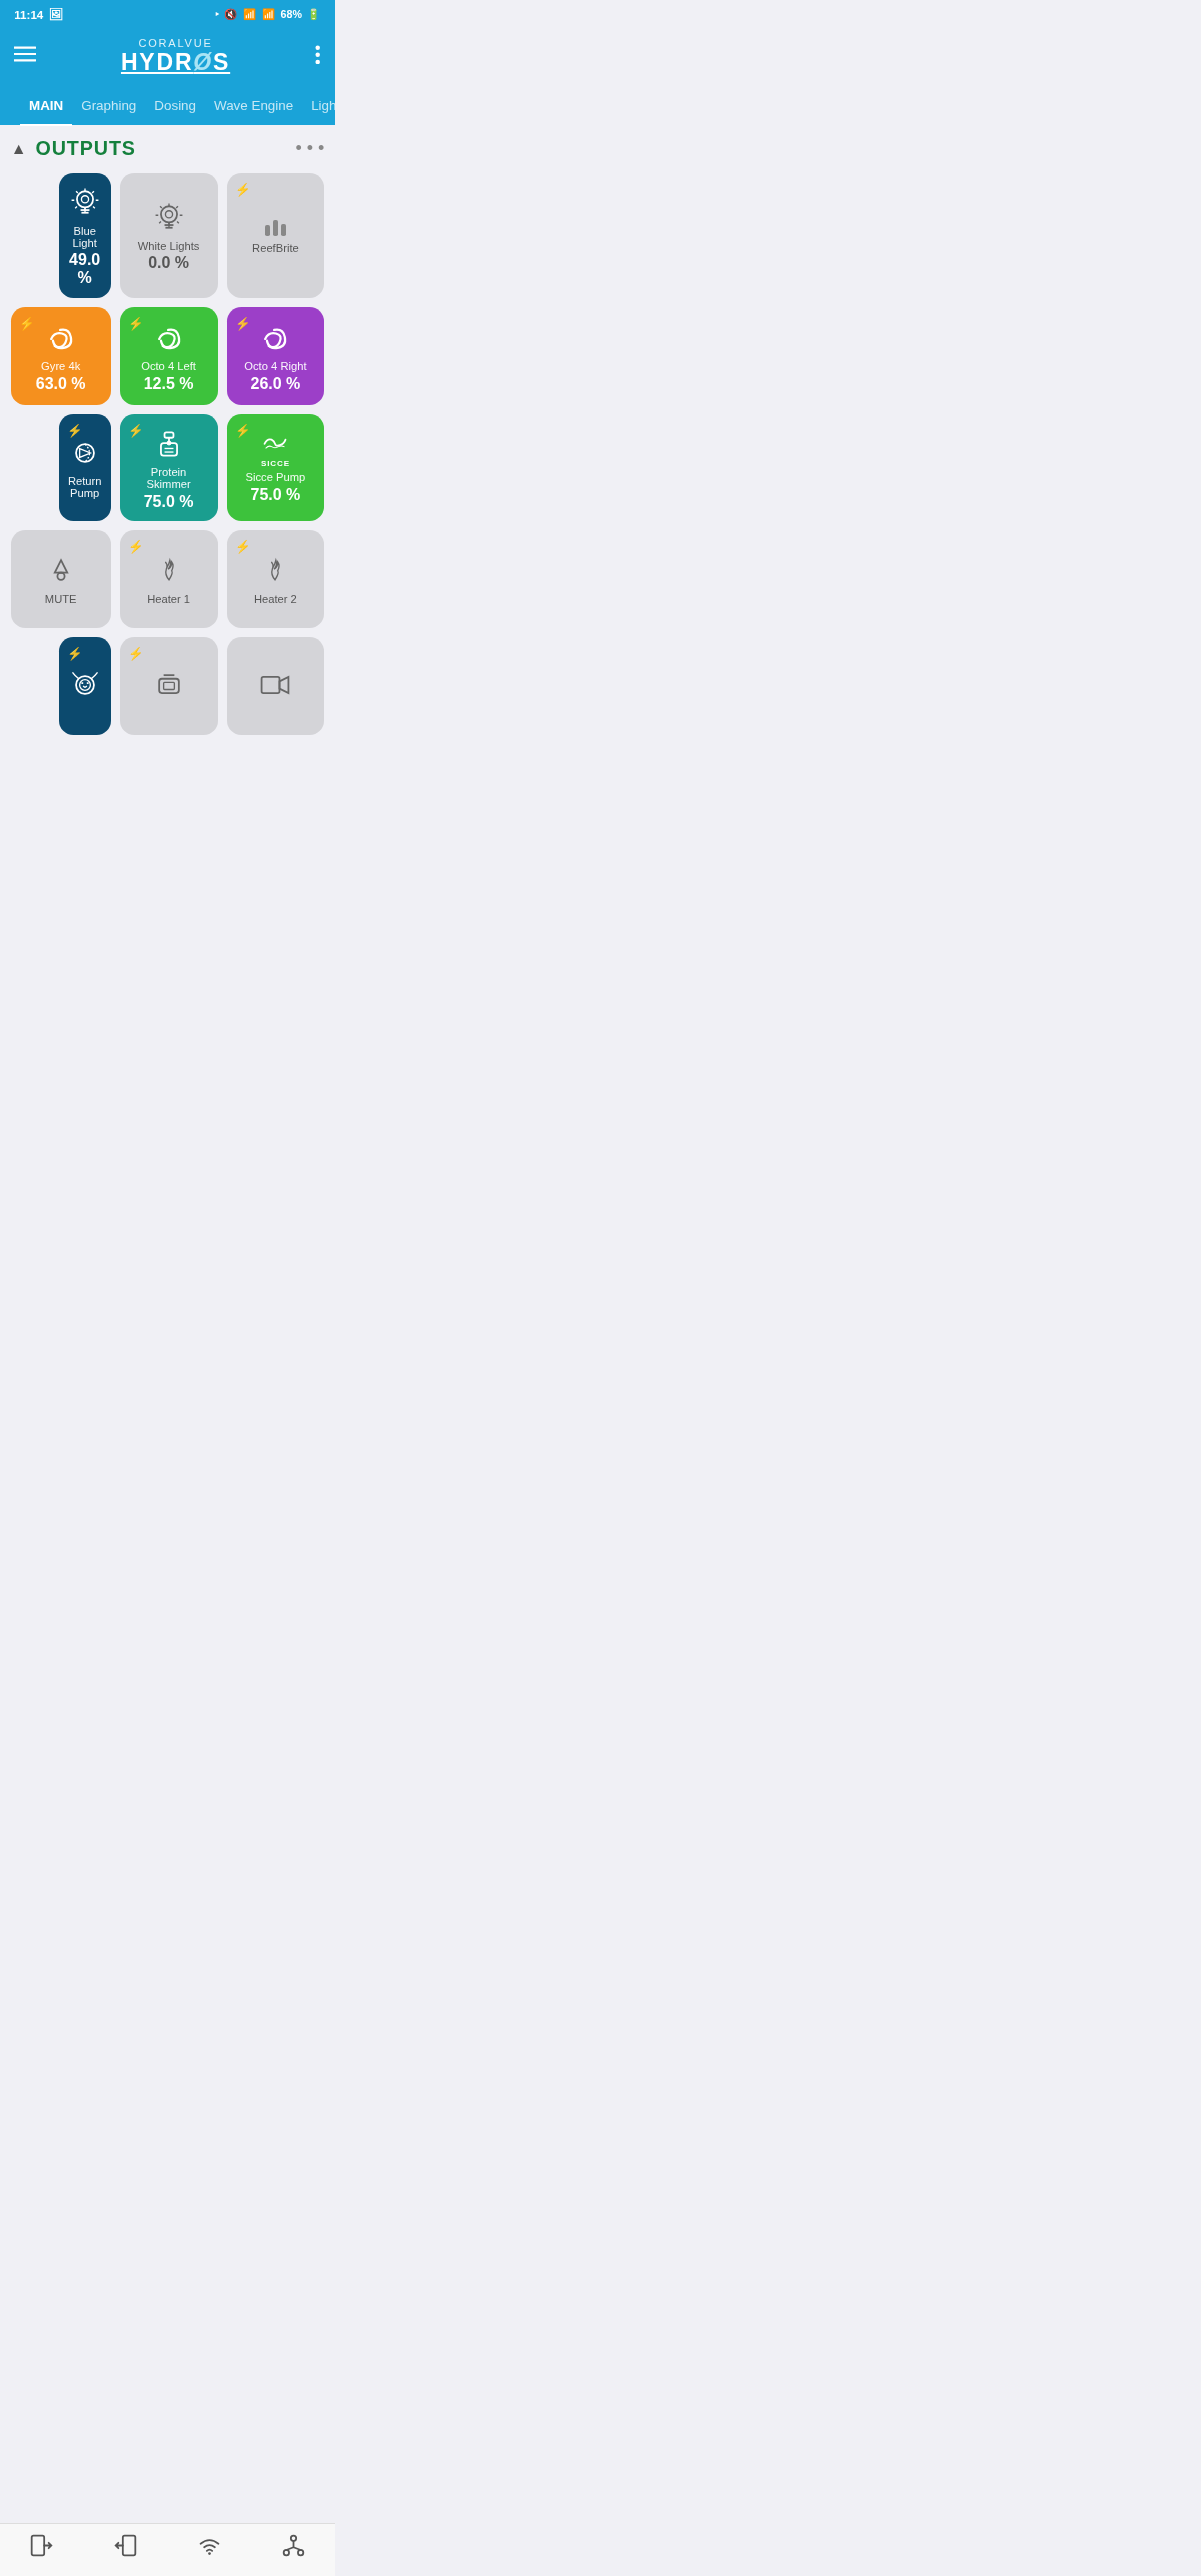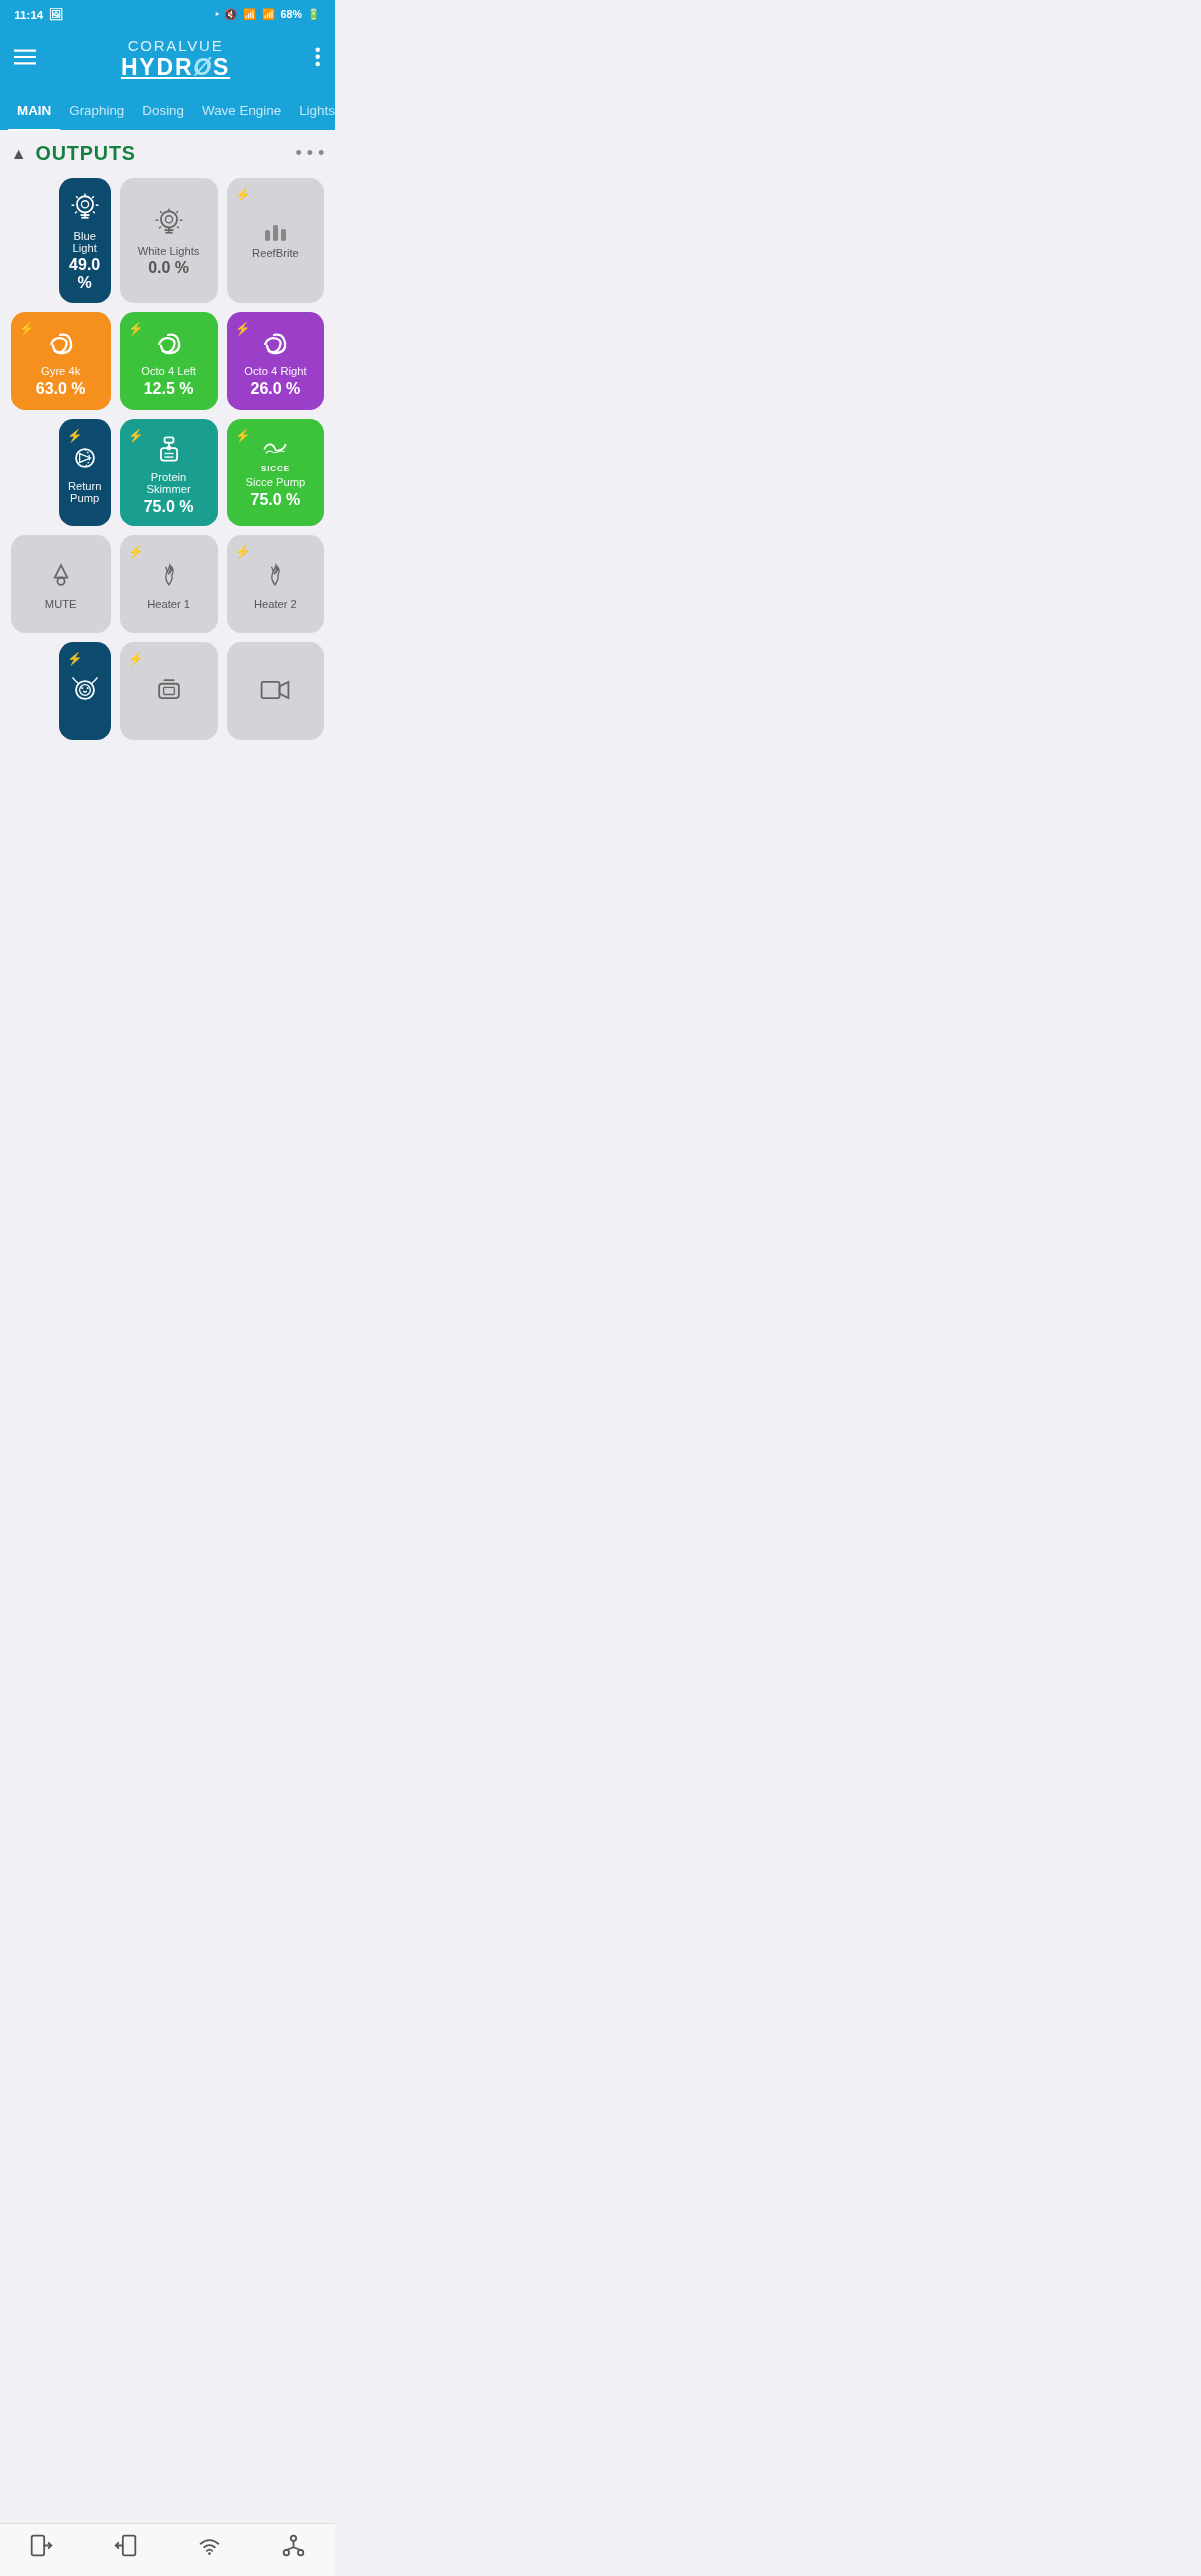--- a/index.html
+++ b/index.html
@@ -30,36 +30,36 @@
     
     .header {
       background: #1aa3d8;
       display: flex;
       justify-content: space-between;
       align-items: center;
       padding: 9px 14.3px 12.5px;
     }
     .header-menu { color: white; font-size: 19.7px; cursor: pointer; }
     .header-logo { text-align: center; }
-    .header-logo .brand-small { color: rgba(255,255,255,0.85); font-size: 15px; letter-spacing: 1.8px; }
+    .header-logo .brand-small { color: rgba(255,255,255,0.85); font-size: 11px; letter-spacing: 1.8px; }
     .header-logo .brand-main {
       color: white;
       font-size: 23px;
       font-weight: 800;
       letter-spacing: 1.8px;
       text-decoration: underline;
     }
     .header-logo .brand-main span { color: #a8e4f5; }
     .header-more { color: white; font-size: 19.7px; cursor: pointer; }
 
     
     .nav-tabs {
       background: #1aa3d8;
       display: flex;
-      padding: 0 8px;
+      padding: 0 20px;
       border-bottom: 2.7px solid #1aa3d8;
     }
     .nav-tab {
       padding: 9px 9px 10.7px;
       font-size: 13.4px;
       font-weight: 500;
       color: rgba(255,255,255,0.75);
       cursor: pointer;
       white-space: nowrap;
       border-bottom: 2.7px solid transparent;

